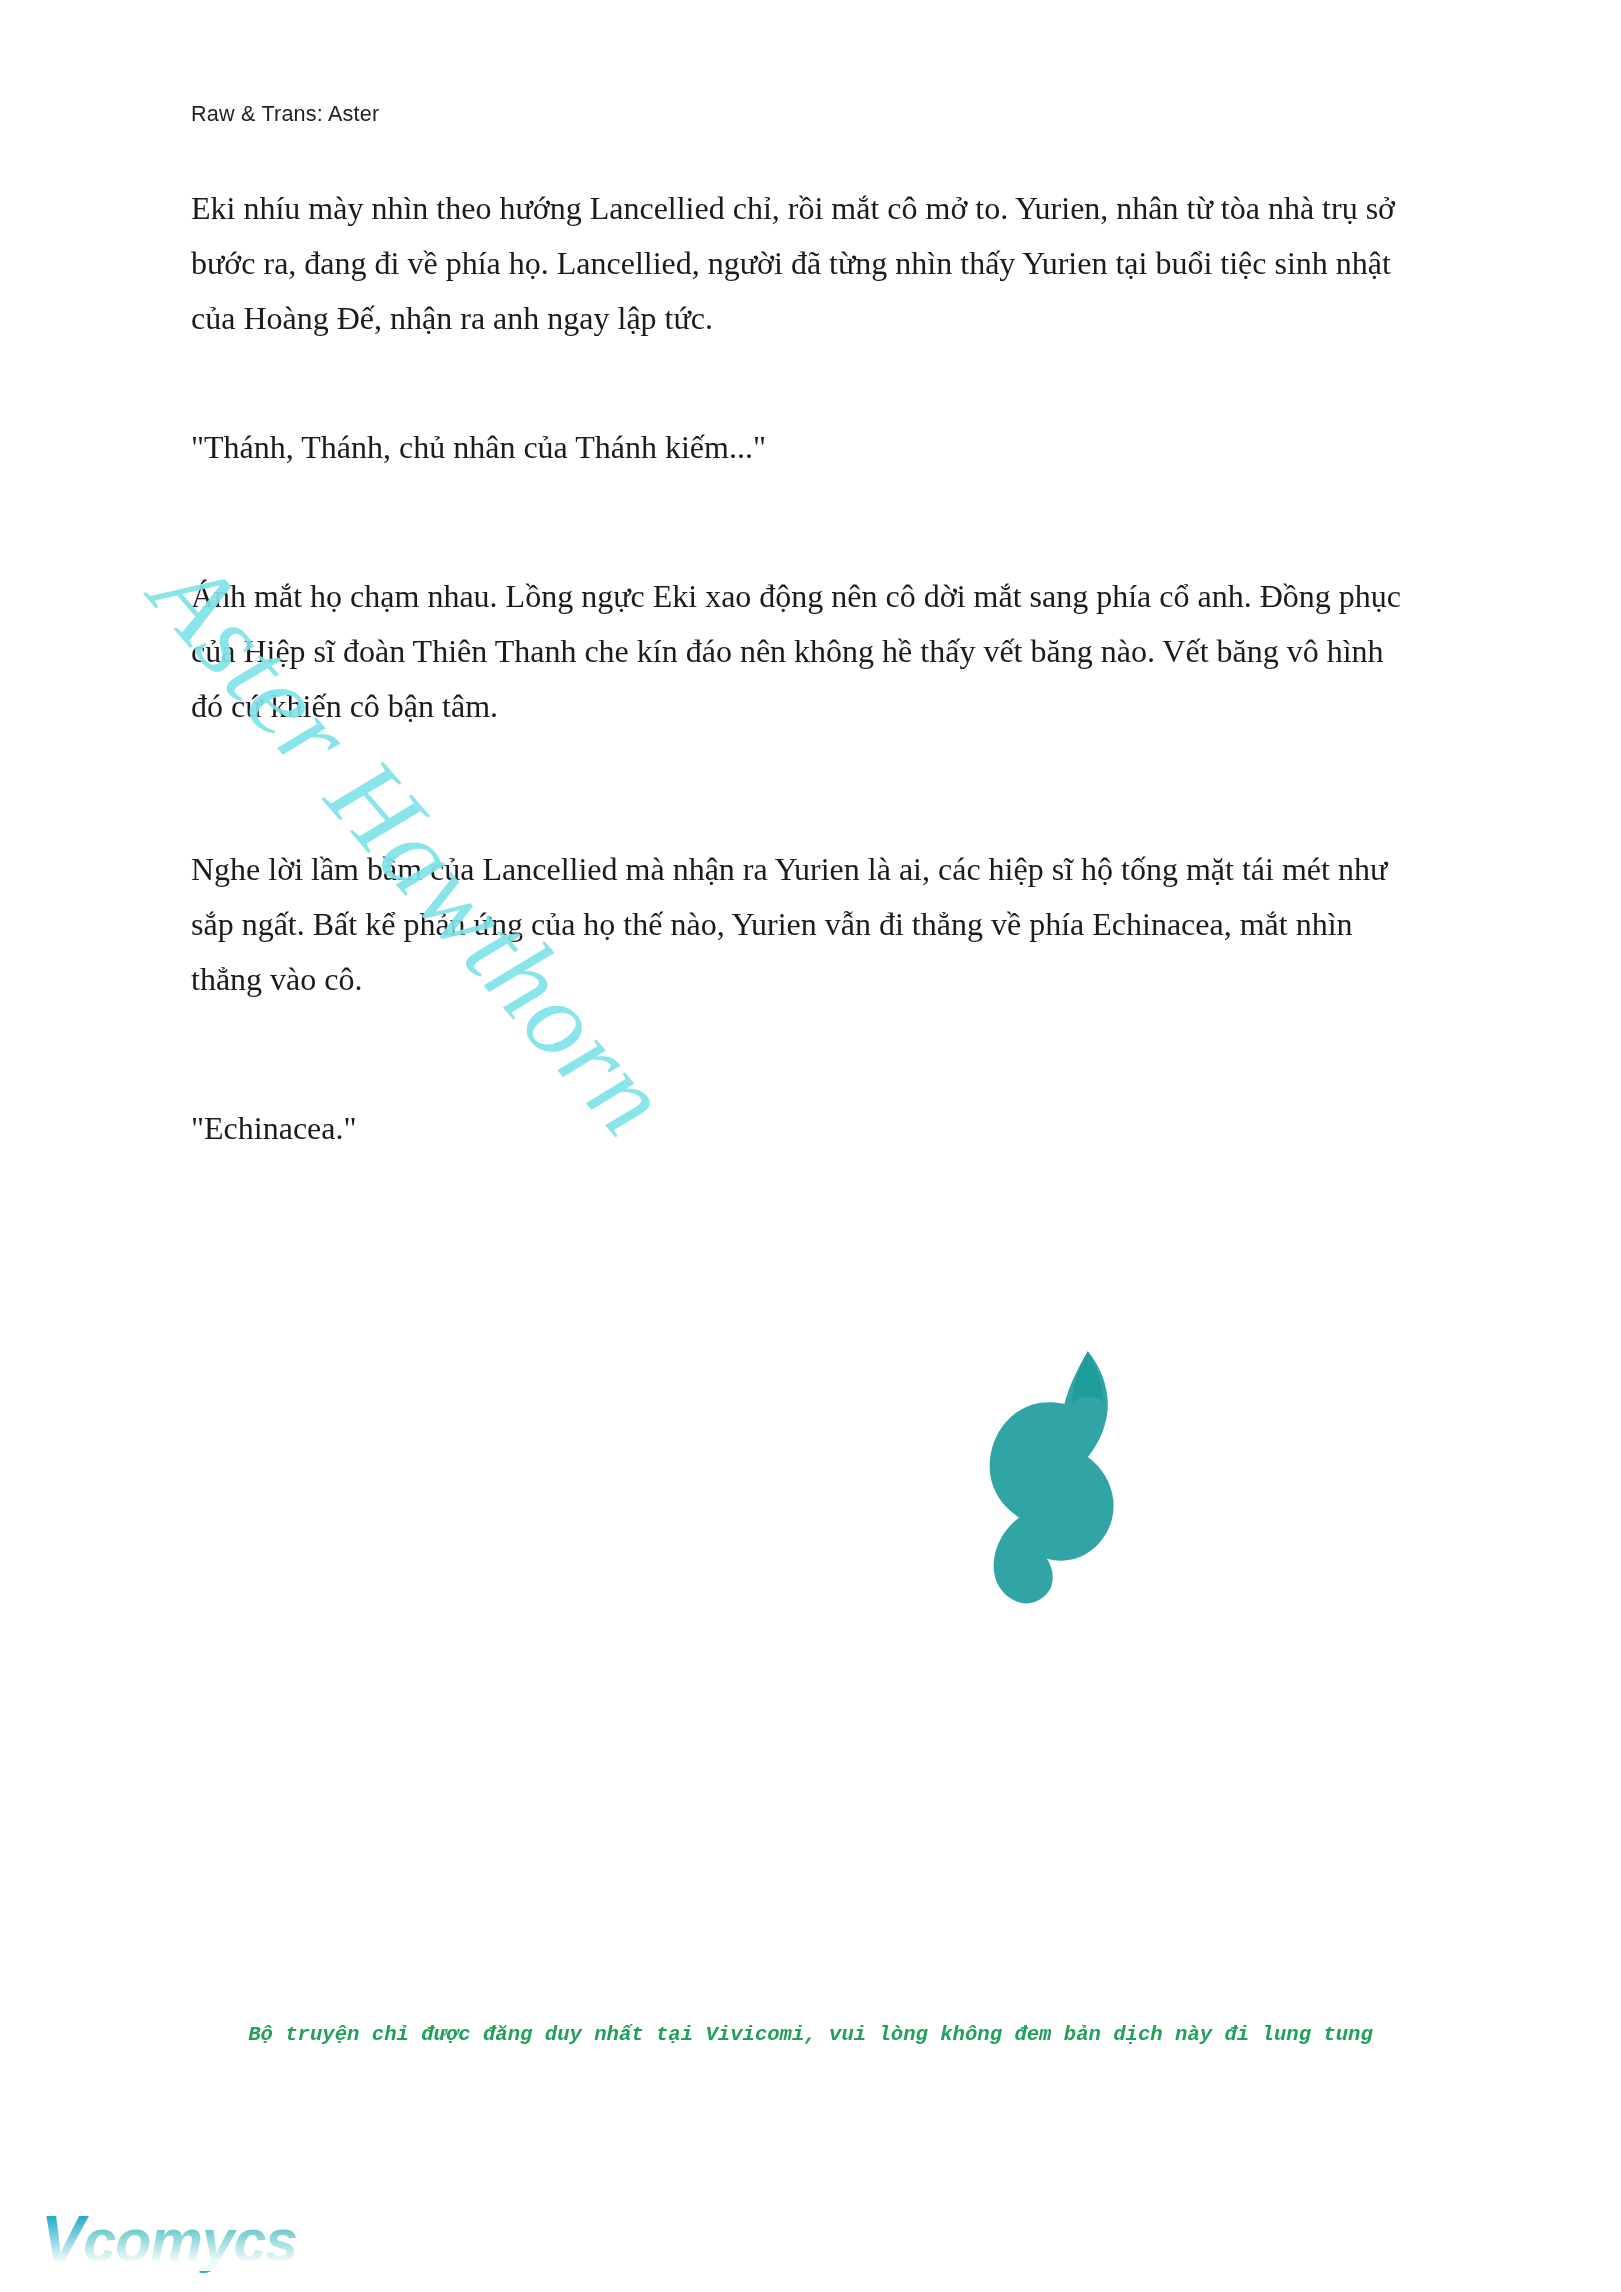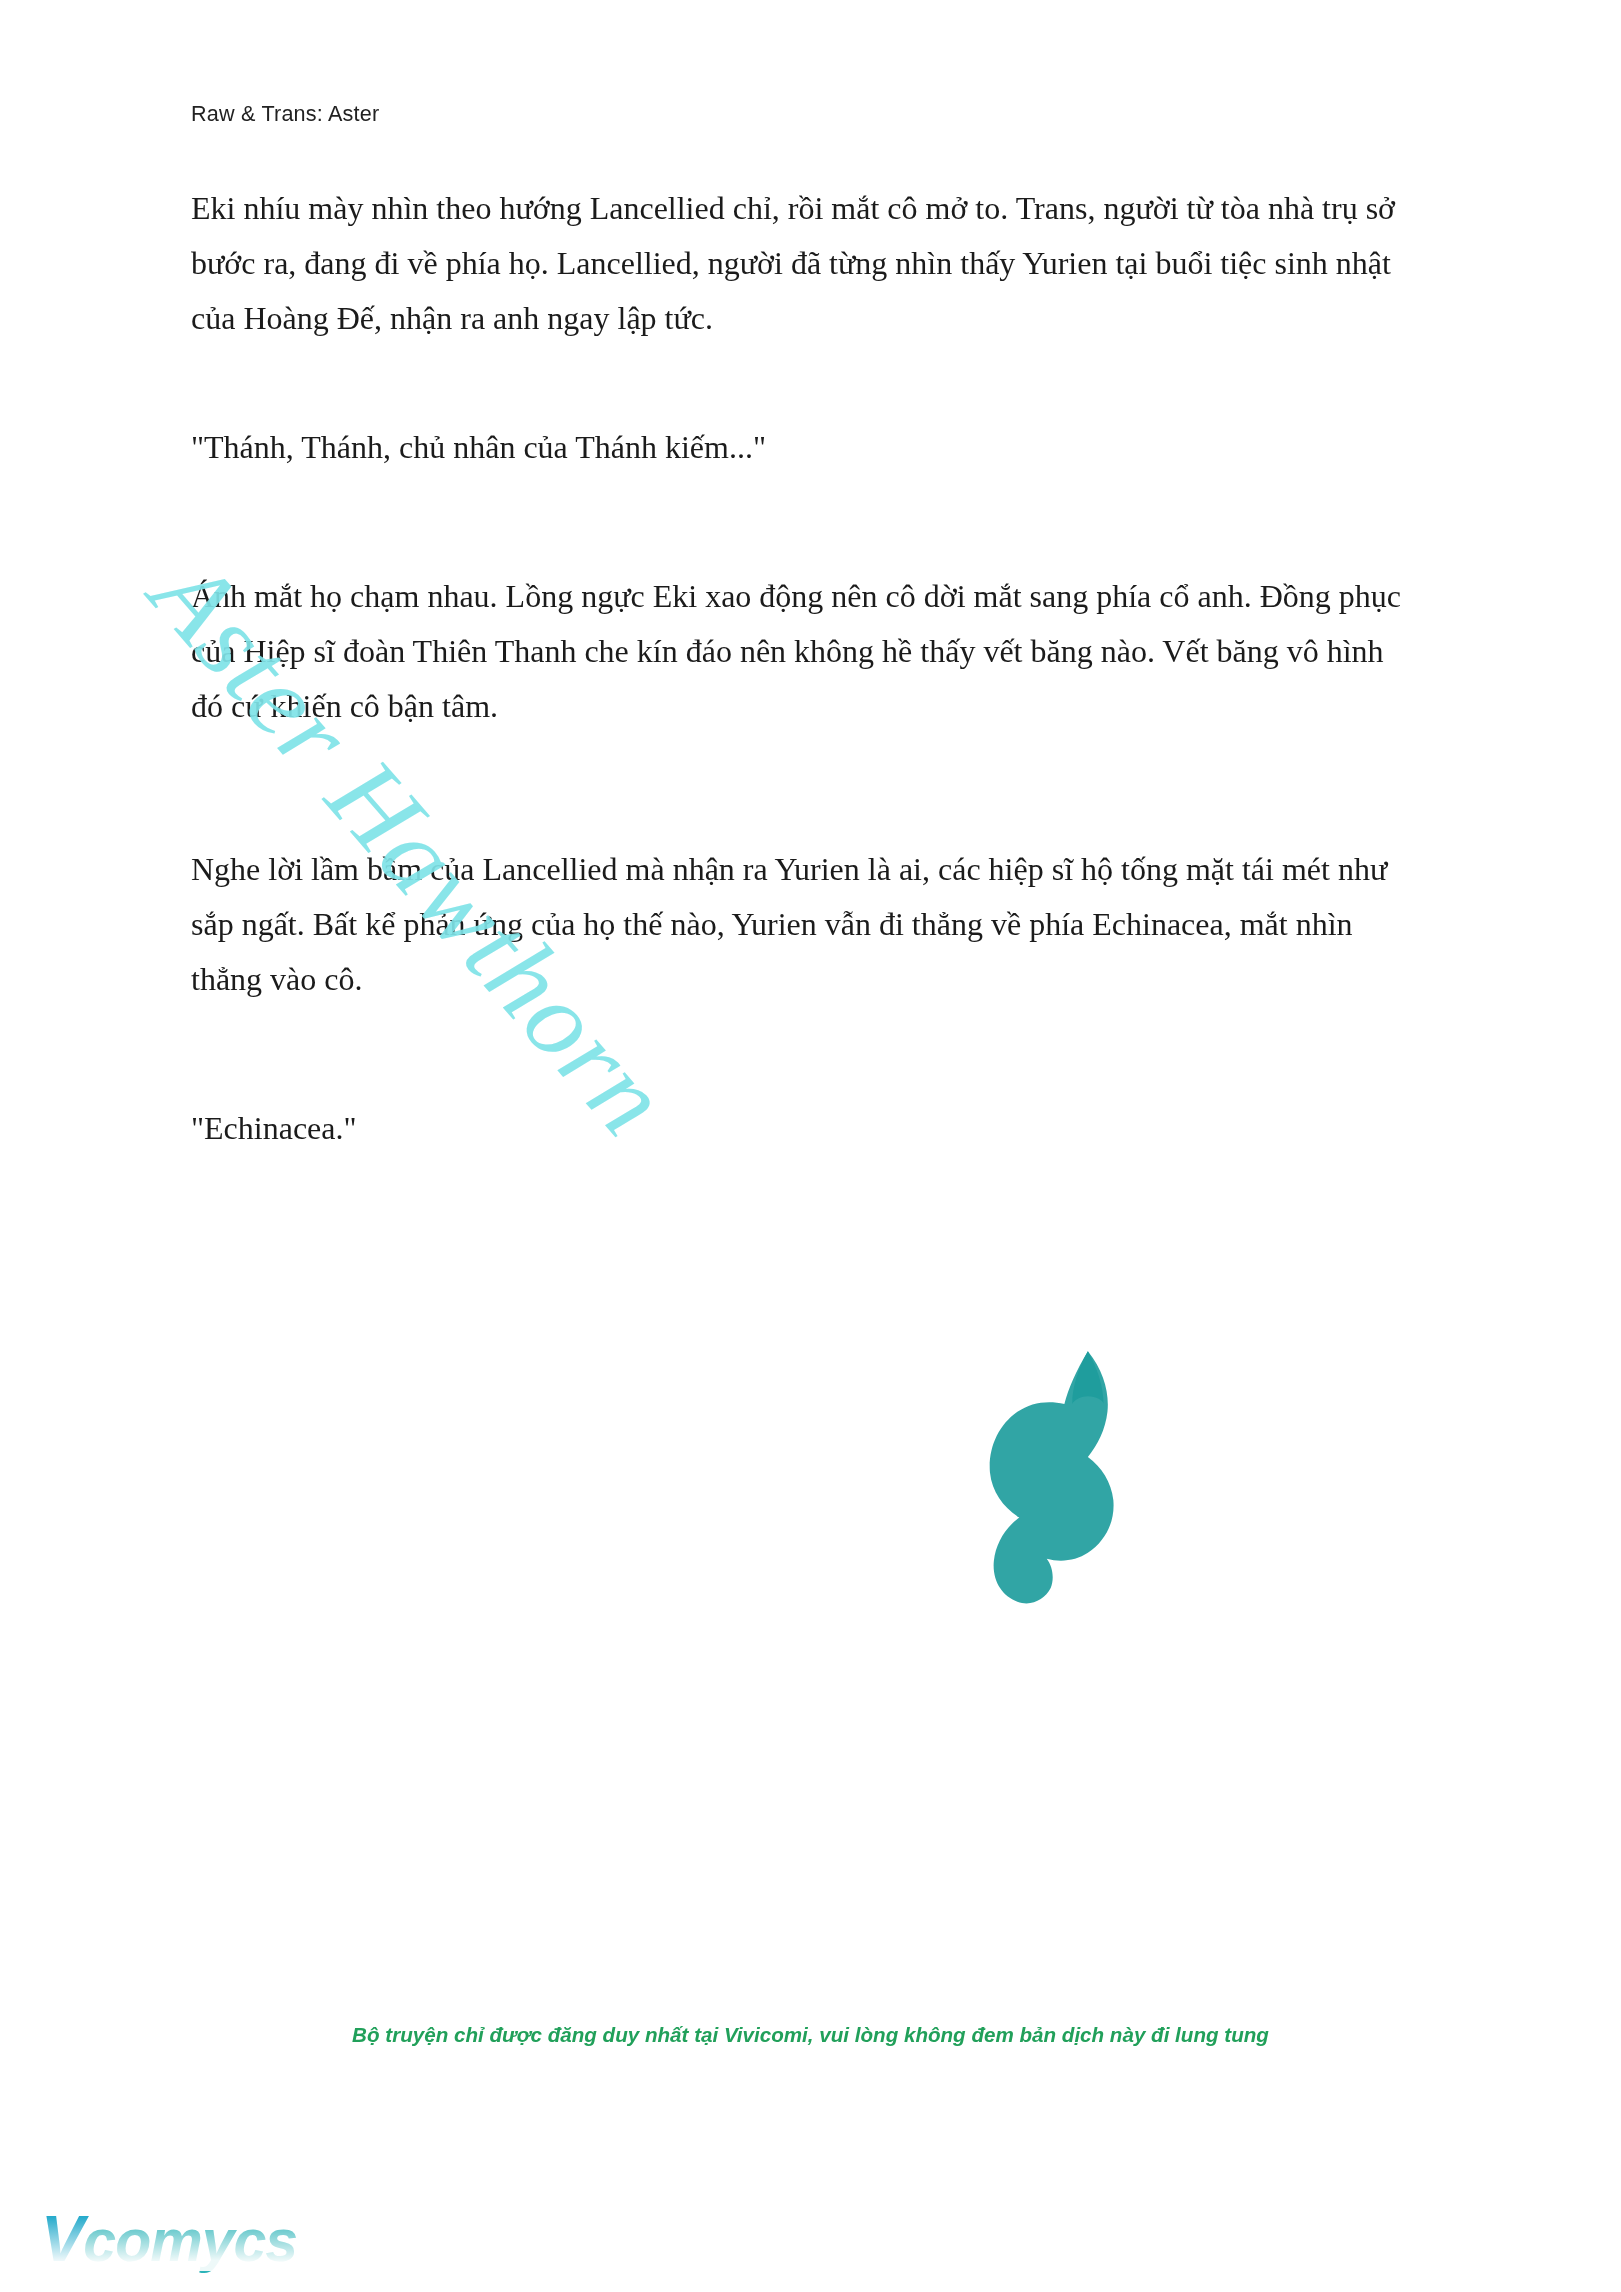--- a/index.html
+++ b/index.html
@@ -82,21 +82,21 @@
     pointer-events: none;
   }
 
   
   .footer {
     position: absolute;
     left: 0;
     right: 0;
     top: 2014px;
     text-align: center;
-    font-family: Liberation Sans, sans-serif;
+    font-family: Liberation Mono, monospace;
     font-weight: bold;
     font-style: italic;
     color: #21a05a;
     font-size: 20.6px;
     line-height: 2.0;
   }
   .footer div { white-space: nowrap; }
 
   
   .logo {
@@ -132,21 +132,21 @@
   }
 </style>
 </head>
 <body>
 
 <div class="page">
 
   <div class="header">Raw &amp; Trans: Aster</div>
 
   <div class="content">
-    <p class="para p1">Eki nhíu mày nhìn theo hướng Lancellied chỉ, rồi mắt cô mở to. Trans, người từ tòa nhà trụ sở bước ra, đang đi về phía họ. Lancellied, người đã từng nhìn thấy Yurien tại buổi tiệc sinh nhật của Hoàng Đế, nhận ra anh ngay lập tức.</p>
+    <p class="para p1">Eki nhíu mày nhìn theo hướng Lancellied chỉ, rồi mắt cô mở to. Yurien, nhân từ tòa nhà trụ sở bước ra, đang đi về phía họ. Lancellied, người đã từng nhìn thấy Yurien tại buổi tiệc sinh nhật của Hoàng Đế, nhận ra anh ngay lập tức.</p>
     <p class="para p2">"Thánh, Thánh, chủ nhân của Thánh kiếm..."</p>
     <p class="para p4">Ánh mắt họ chạm nhau. Lồng ngực Eki xao động nên cô dời mắt sang phía cổ anh. Đồng phục của Hiệp sĩ đoàn Thiên Thanh che kín đáo nên không hề thấy vết băng nào. Vết băng vô hình đó cứ khiến cô bận tâm.</p>
     <p class="para p3">Nghe lời lầm bầm của Lancellied mà nhận ra Yurien là ai, các hiệp sĩ hộ tống mặt tái mét như sắp ngất. Bất kể phản ứng của họ thế nào, Yurien vẫn đi thẳng về phía Echinacea, mắt nhìn thẳng vào cô.</p>
     <p class="para p5">"Echinacea."</p>
   </div>
 
   <div class="watermark">Aster Hawthorn</div>
 
   <svg class="cat" viewBox="0 0 240 270" aria-hidden="true">
     <path d="M150 8 C138 28 130 46 126 62 C110 58 92 60 78 70 C58 84 48 108 50 132

